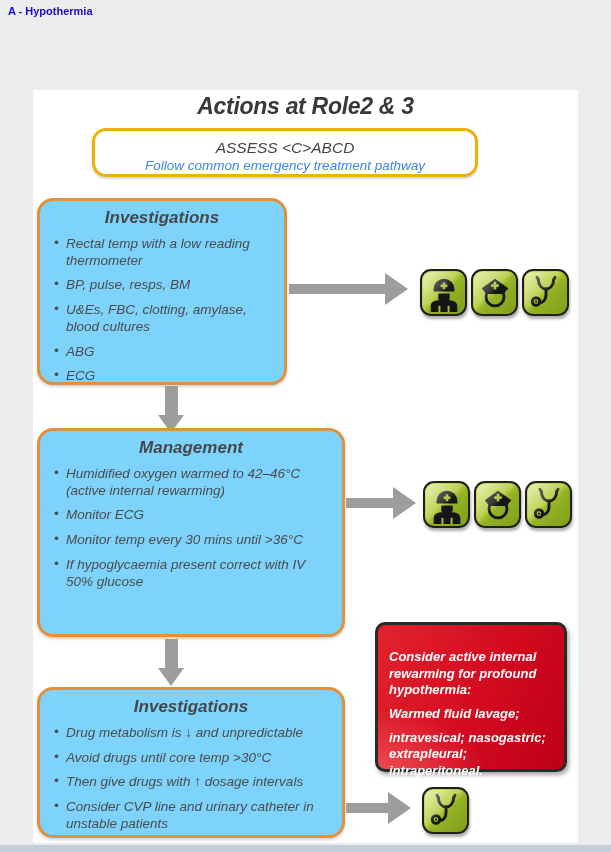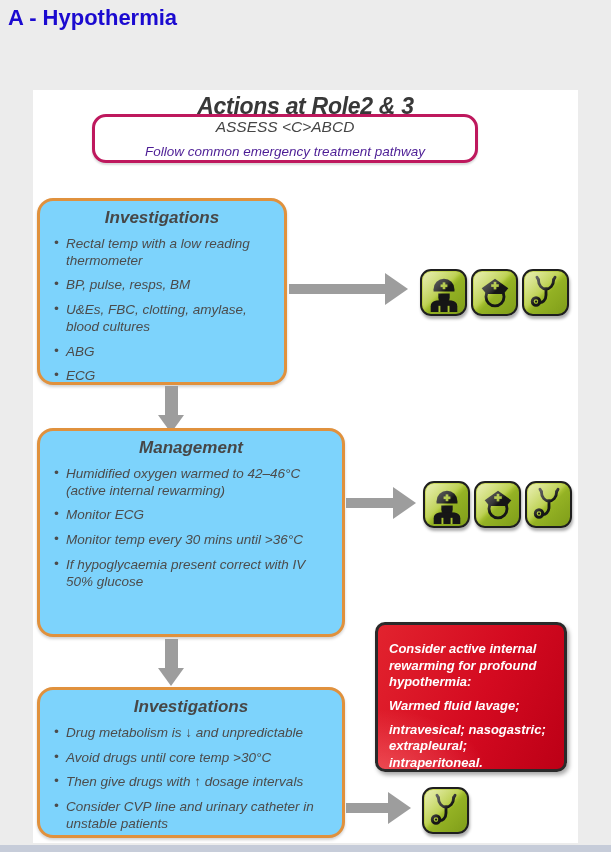--- a/index.html
+++ b/index.html
@@ -1,40 +1,40 @@
 <!DOCTYPE html>
 <html><head>
 <meta charset="utf-8">
 <style>
   * { margin:0; padding:0; box-sizing:border-box; }
   html,body { width:611px; height:852px; }
   body { font-family:"Liberation Sans","DejaVu Sans",sans-serif; background:#ececec; overflow:hidden; }
   .canvas { position:relative; width:611px; height:852px; background:#ececec; }
 
-  .doc-title { position:absolute; left:8px; top:5px; font-size:22px; font-weight:bold; color:#1b0ad0; }
+  .doc-title { position:absolute; left:8px; top:5px; font-size:11px; font-weight:bold; color:#1b0ad0; }
 
   .sheet { position:absolute; left:33px; top:90px; width:545px; height:753px; background:#ffffff;font-style:italic; }
 
   .heading { position:absolute; top:3px; left:0; width:100%; text-align:center;
              font-size:23px; font-weight:bold; color:#383838; letter-spacing:-0.3px; }
 
   .obox { position:absolute; background:#7dd3fc; border:3px solid #e0913d; border-radius:16px;
           box-shadow:0 2px 3px rgba(0,0,0,0.18); }
   .obox-title { text-align:center; font-size:17px; font-weight:bold; color:#474747; margin:7px 0 4px; }
   .obox ul { list-style:none; margin:0; padding:0 8px 0 13px; }
   .obox li { position:relative; padding-left:13px; font-size:13.5px; color:#4c4c4c;
              line-height:1.24; margin-bottom:4px;margin-top:8px; }
   .obox li::before { content:"•"; position:absolute; left:1px; top:-1px; color:#4c4c4c; }
 
-  .assess-box { position:absolute; left:59px; top:24px; width:386px; height:49px;
-                border:3px solid #be185d; border-radius:14px; background:#fff;
+  .assess-box { position:absolute; left:59px; top:38px; width:386px; height:49px;
+                border:3px solid #eab308; border-radius:14px; background:#fff;
                 box-shadow:0 2px 2px rgba(0,0,0,0.15);
-                display:flex; flex-direction:column; justify-content:space-between; }
+                display:flex; flex-direction:column; justify-content:flex-end; }
   .assess-l1 { text-align:center; font-size:15.5px; color:#454545; line-height:1.25; }
-  .assess-l2 { text-align:center; font-size:13.5px; color:#4c1d95; line-height:1.2; }
+  .assess-l2 { text-align:center; font-size:13.5px; color:#3b82f6; line-height:1.2; }
 
   .inv1 { left:4px; top:108px; width:250px; height:187px; }
   .mgmt { left:4px; top:338px; width:308px; height:209px; }
   .inv2 { left:4px; top:597px; width:308px; height:151px; }
 
   .abar { position:absolute; background:#9d9d9d; }
   .ahead-right { position:absolute; width:0; height:0;
                  border-left:23px solid #9d9d9d; border-top:16px solid transparent; border-bottom:16px solid transparent; }
   .ahead-down { position:absolute; width:0; height:0;
                 border-top:18px solid #9d9d9d; border-left:13px solid transparent; border-right:13px solid transparent; }
@@ -42,21 +42,21 @@
   .icon-row { position:absolute; display:flex; gap:4px; }
   .gicon { width:47px; height:47px; border:2px solid #1e1e1e; border-radius:11px; position:relative;
            background:linear-gradient(135deg,#d3df67 0%,#b3ca3b 45%,#94b224 55%,#7f9d19 100%);
            box-shadow:1px 3px 3px rgba(0,0,0,0.32);
            display:flex; align-items:center; justify-content:center; }
   .gicon::after { content:""; position:absolute; inset:1px; border-radius:8px; pointer-events:none;
            background:linear-gradient(135deg,rgba(255,255,255,0.5),rgba(255,255,255,0.15) 42%,rgba(255,255,255,0) 50%); }
   .gicon svg { width:38px; height:38px; display:block; }
 
   .warning { position:absolute; left:342px; top:532px; width:192px; height:150px;
-             border:3px solid #2a2a2a; border-radius:10px; padding:16px 11px;
+             border:3px solid #2a2a2a; border-radius:10px; padding:24px 11px;
              background:
                radial-gradient(95% 75% at 0% 105%, rgba(255,125,125,0.55), rgba(255,125,125,0) 62%),
                linear-gradient(115deg,#e2232e 0%,#d40a20 55%,#bc0016 100%);
              box-shadow:2px 3px 4px rgba(0,0,0,0.35); }
   .warning p { color:#ffffff; font-weight:bold; font-size:13px; line-height:1.28; margin-bottom:7px; }
   .warning p:last-child { margin-bottom:0; }
 
   .bottom-bar { position:absolute; left:0; top:845px; width:611px; height:7px; background:#c6ccd9; }
 </style>
 </head>

